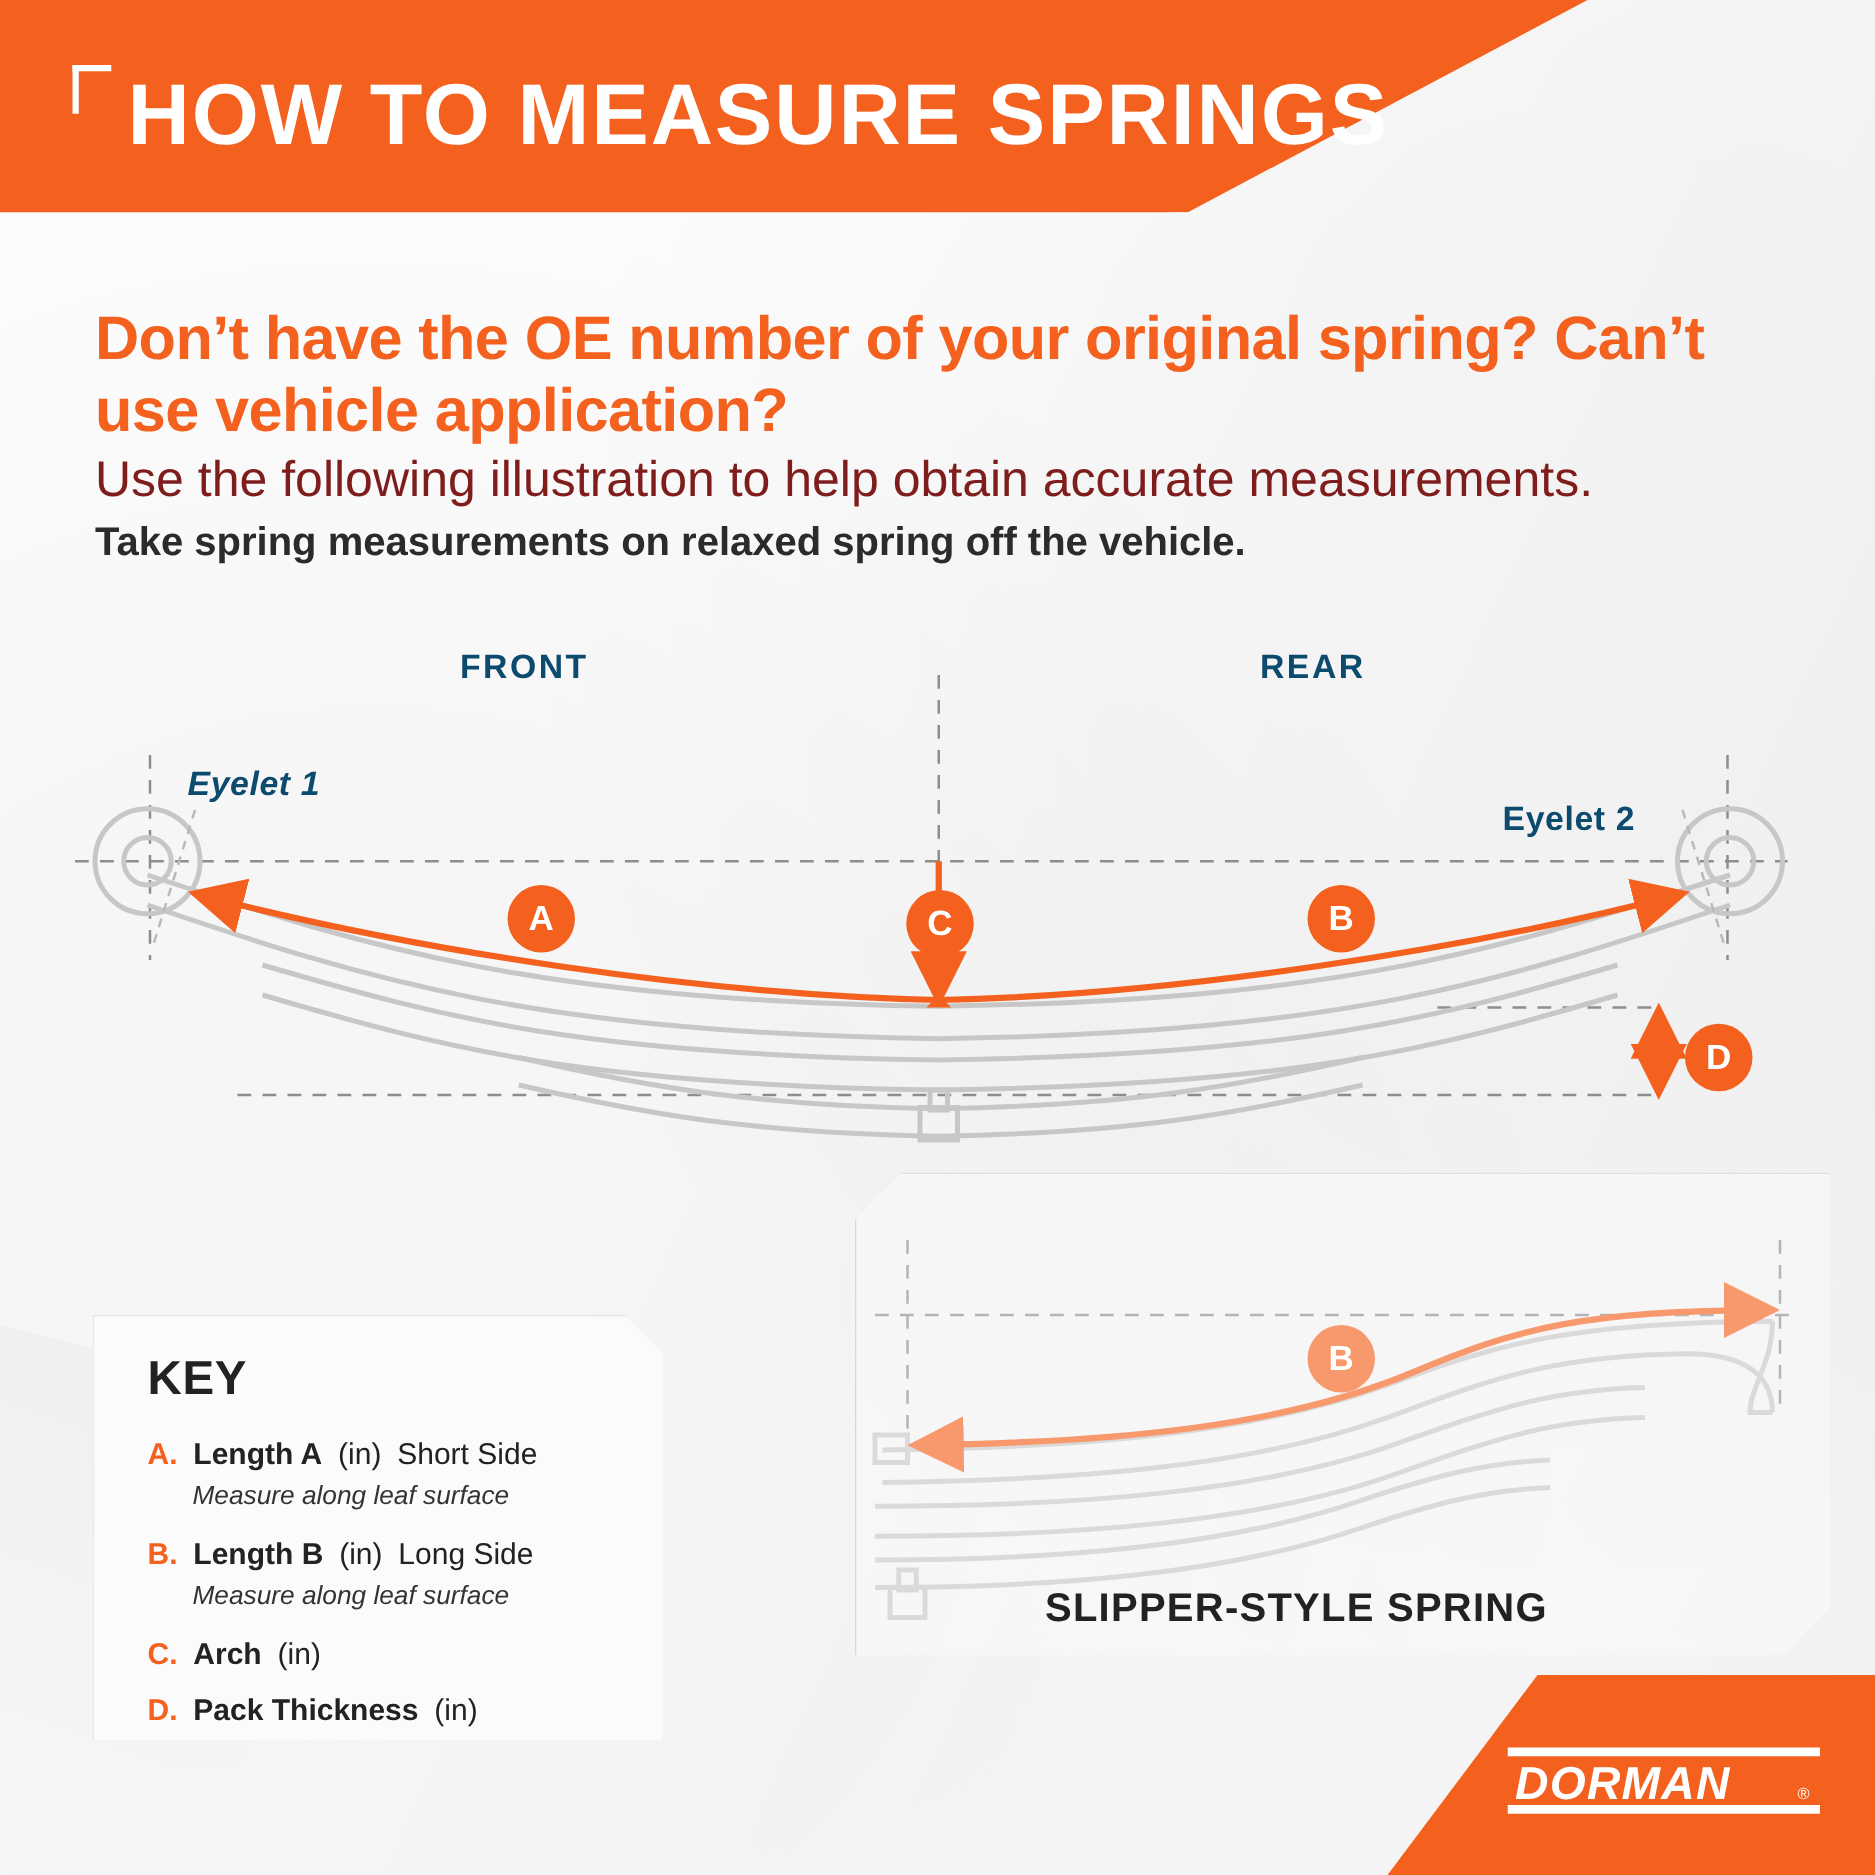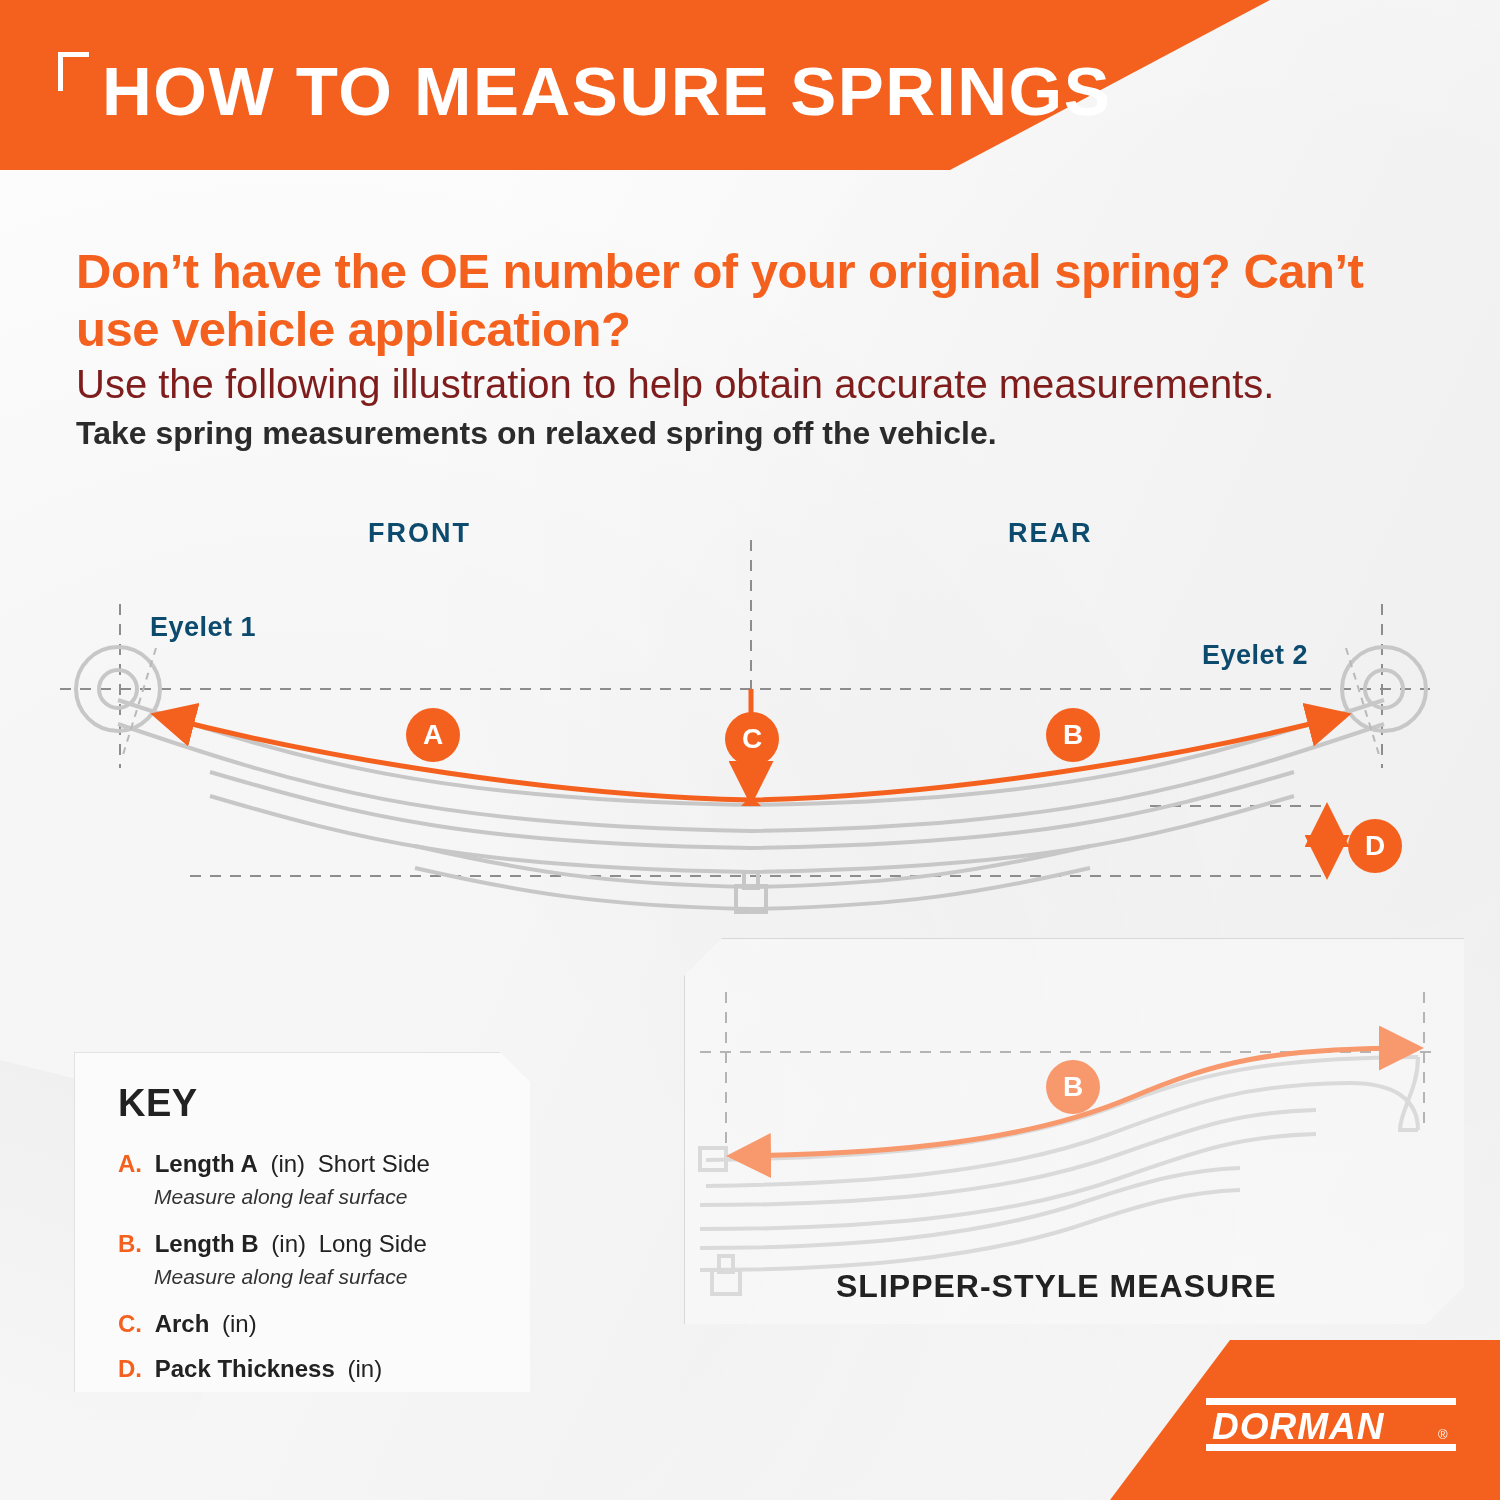--- a/index.html
+++ b/index.html
@@ -56,21 +56,21 @@
     position:absolute;top:415px;left:76px;width:1340px;
     font-size:32px;color:#2b2b2b;font-weight:bold;
   }
 
   
   .lbl-grey{
     position:absolute;color:#0c4a6e;font-weight:bold;letter-spacing:2px;
   }
   #lbl-front{top:518px;left:368px;font-size:27px;}
   #lbl-rear{top:518px;left:1008px;font-size:27px;}
-  #lbl-eye1{top:612px;left:150px;font-size:27px;letter-spacing:0.5px;}
+  #lbl-eye1{top:612px;left:150px;font-size:27px;letter-spacing:0.5px;font-style:italic;}
   #lbl-eye2{top:612px;left:1202px;font-size:27px;letter-spacing:0.5px;margin-top:28px;}
 
   .badge{
     position:absolute;width:54px;height:54px;border-radius:50%;
     background:#f4611f;color:#fff;font-weight:bold;font-size:28px;
     display:flex;align-items:center;justify-content:center;
   }
   #badge-a{top:708px;left:406px;}
   #badge-c{top:712px;left:725px;}
   #badge-b{top:708px;left:1046px;}
@@ -231,21 +231,21 @@
 <div class="lbl-grey" id="lbl-eye1">Eyelet 1</div>
 <div class="lbl-grey" id="lbl-eye2">Eyelet 2</div>
 
 <div class="badge" id="badge-a">A</div>
 <div class="badge" id="badge-c">C</div>
 <div class="badge" id="badge-b">B</div>
 <div class="badge" id="badge-d">D</div>
 <div class="badge" id="badge-b2">B</div>
 
 <div class="slipper-panel"></div>
-<div class="slipper-title">SLIPPER-STYLE MEASURE</div>
+<div class="slipper-title">SLIPPER-STYLE SPRING</div>
 
 <div class="keybox"></div>
 <div class="key-title">KEY</div>
 
 <div class="key-item" id="key-a">
   <span class="key-letter">A.</span>
   <span class="key-strong" style="margin-left: 6px; text-align: right;">Length A</span>
   <span style="margin-left: 6px;">(in)</span>
   <span style="margin-left: 6px;">Short Side</span>
 </div>

